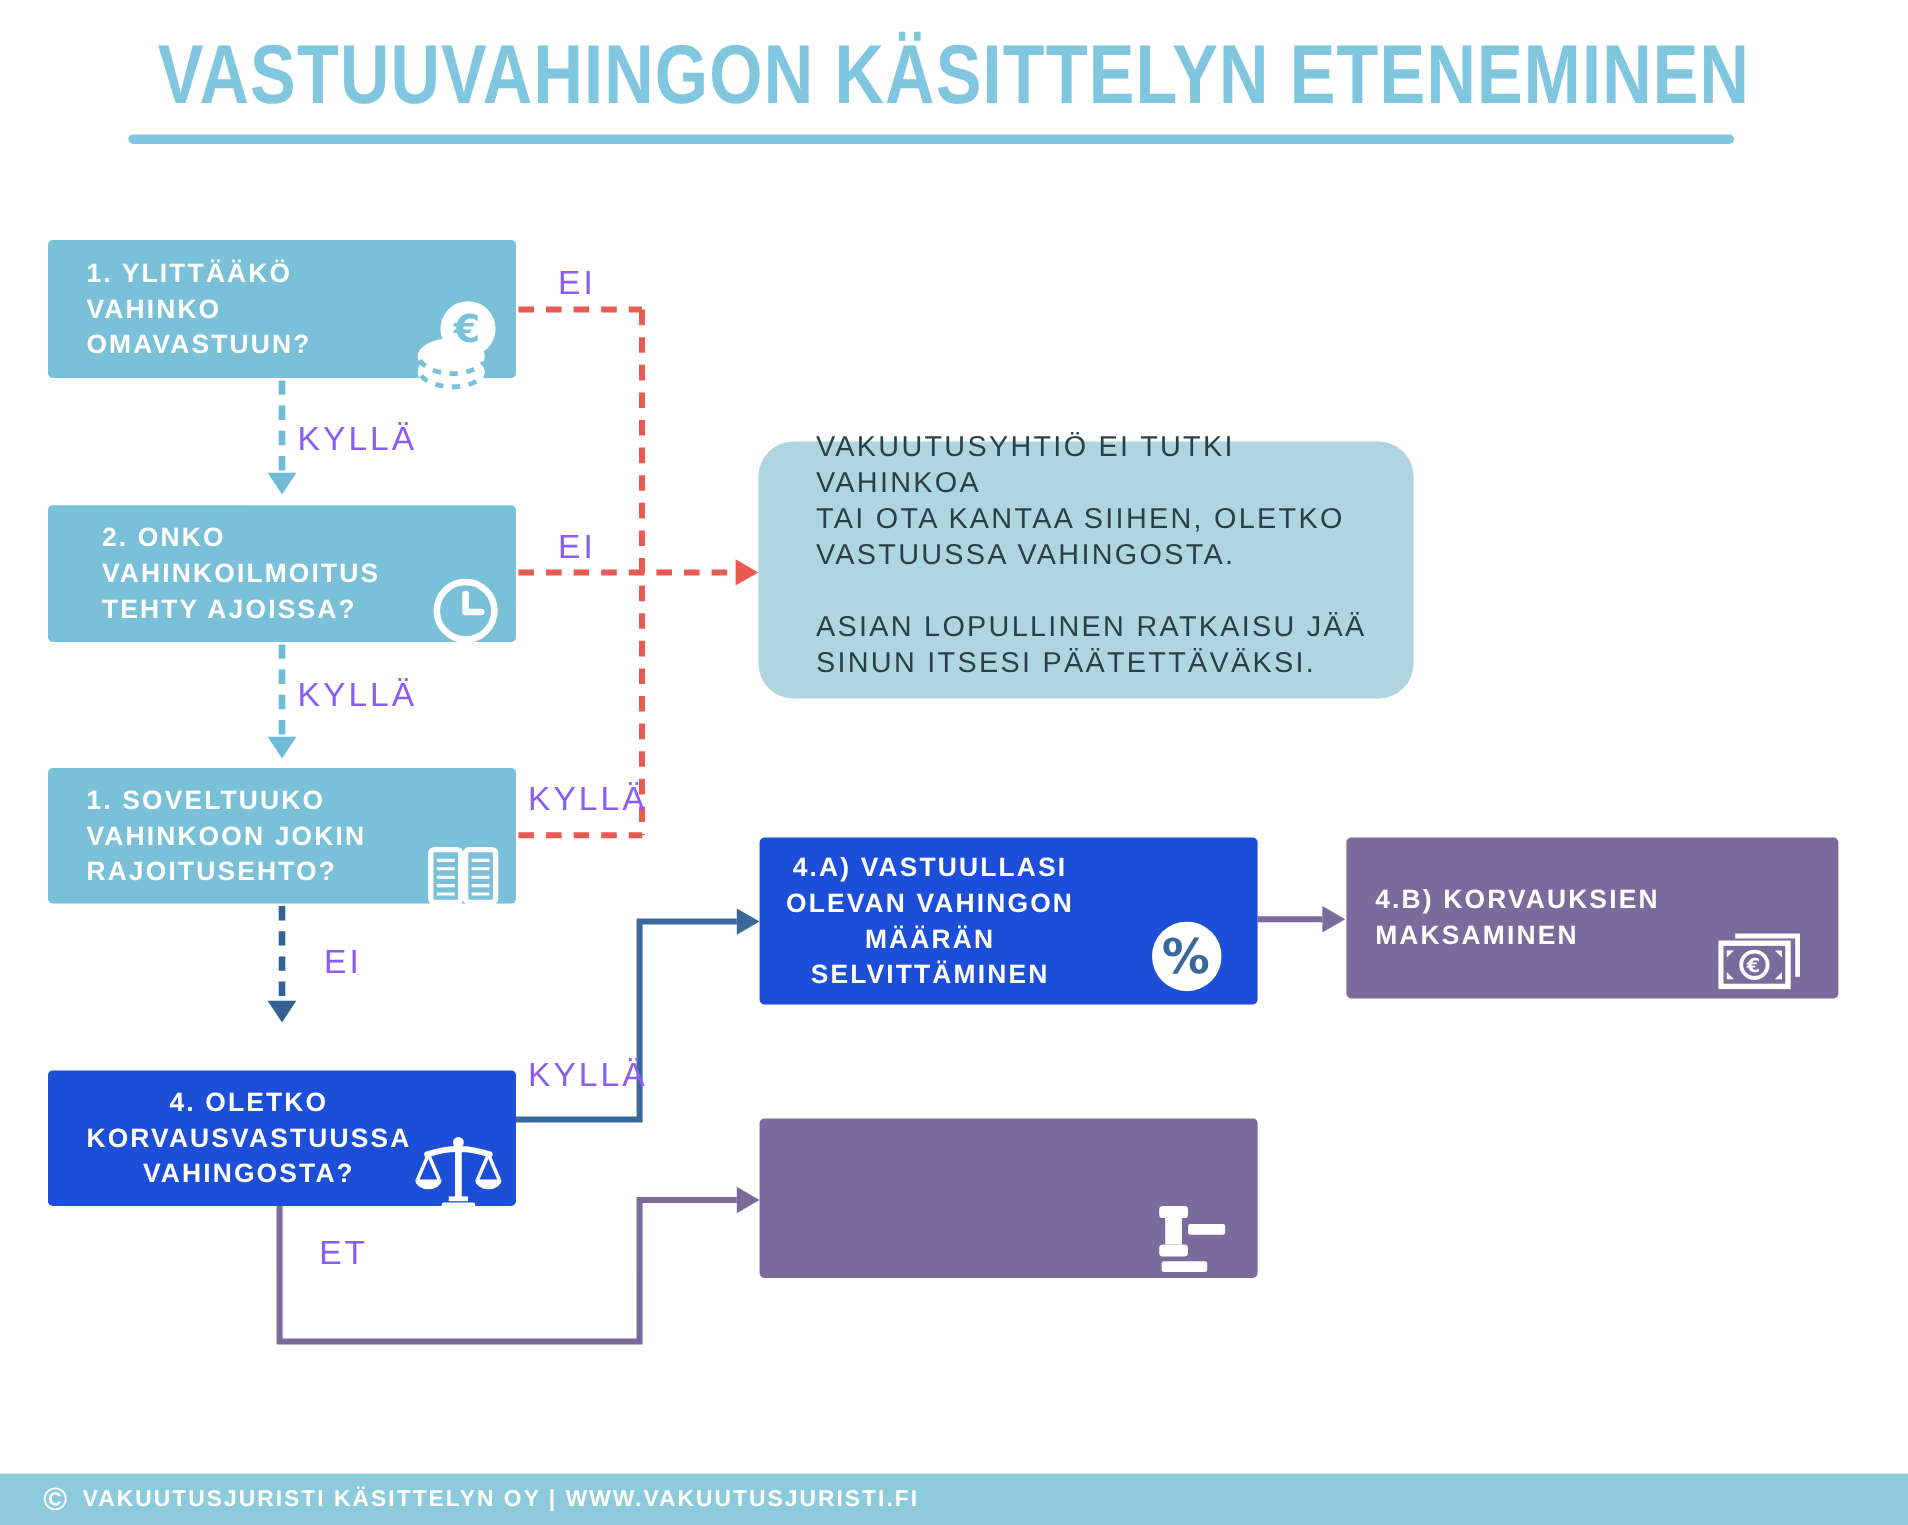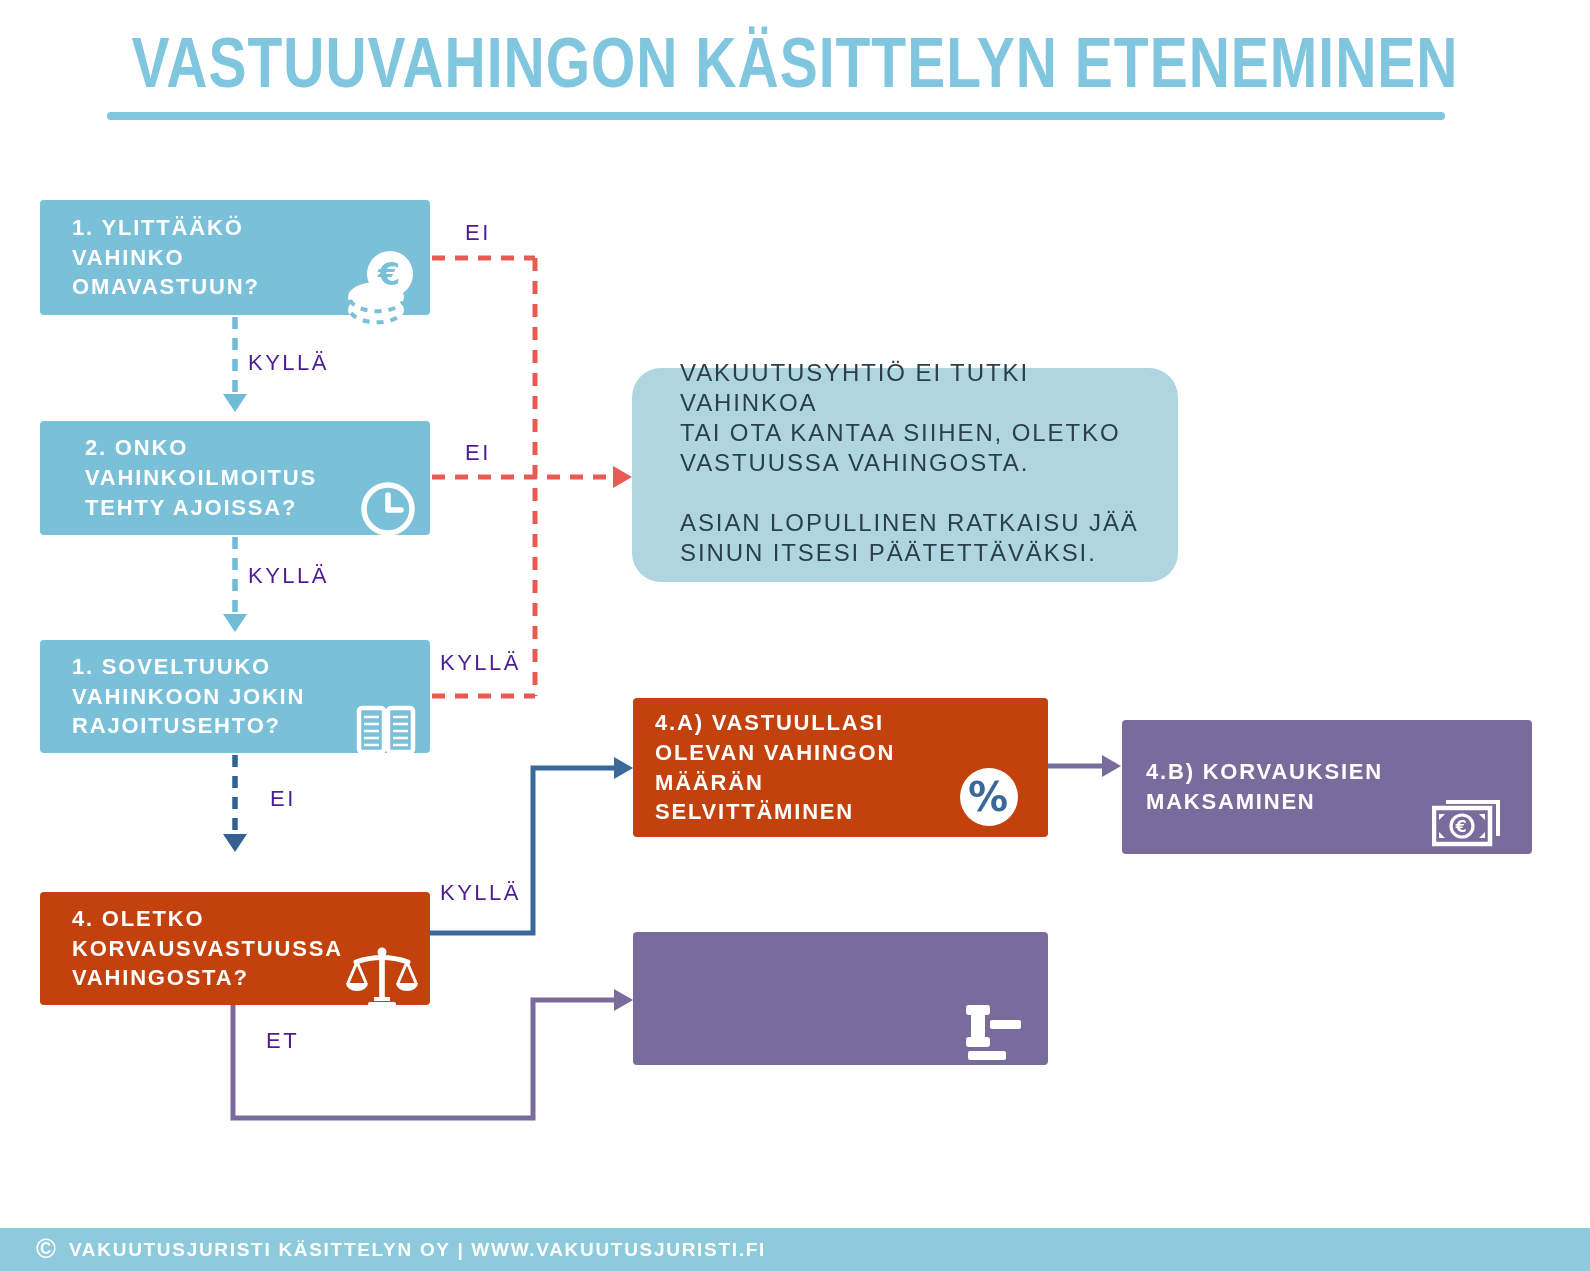--- a/index.html
+++ b/index.html
@@ -17,40 +17,40 @@
     background:#7FC6DE;border-radius:4px;
   }
   .connectors{position:absolute;left:0;top:0;width:1590px;height:1271px;}
   .box{
     position:absolute;border-radius:4px;display:flex;align-items:center;
     color:#ffffff;font-weight:bold;font-size:22px;letter-spacing:1.8px;
     line-height:1.36;white-space:pre-line;
   }
   .box .box-text{display:block;}
   .teal{background:#79C0D8;}
-  .dark{background:#c2410c;}
+  .dark{background:#1d4ed8;text-align:center;}
   .purple{background:#7A6B9D;}
   .box-icon{position:absolute;}
   .infobox{
     position:absolute;left:632px;top:368px;width:546px;height:214px;
     background:#AFD6E0;border-radius:29px;color:#2B3F4A;
     font-size:24px;font-weight:normal;letter-spacing:1.9px;line-height:30px;
     padding:14px 30px 14px 48px;box-sizing:border-box;white-space:pre-line;
     display:flex;align-items:flex-end;
   }
   .edge-label{
-    position:absolute;color:#4c1d95;font-size:22px;letter-spacing:2.5px;
+    position:absolute;color:#8b5cf6;font-size:28px;letter-spacing:2.5px;
     font-weight:normal;white-space:nowrap;
   }
   .box1{left:40px;top:200px;width:390px;height:115px;padding-left:32px;box-sizing:border-box;}
   .box2{left:40px;top:421px;width:390px;height:114px;padding-left:45px;box-sizing:border-box;align-items:center;}
   .box3{left:40px;top:640px;width:390px;height:113px;padding-left:32px;box-sizing:border-box;}
   .box4{left:40px;top:892px;width:390px;height:113px;padding-left:32px;box-sizing:border-box;}
   .box4a{left:633px;top:698px;width:415px;height:139px;padding-left:22px;box-sizing:border-box;}
-  .box4b{left:1122px;top:698px;width:410px;height:134px;padding-left:24px;box-sizing:border-box;margin-top:22px;}
+  .box4b{left:1122px;top:698px;width:410px;height:134px;padding-left:24px;box-sizing:border-box;}
   .box5{left:633px;top:932px;width:415px;height:133px;padding-left:26px;box-sizing:border-box;}
   .footer{
     position:absolute;left:0;top:1228px;width:100%;height:43px;background:#8DCBDC;
     display:flex;align-items:center;gap:13px;padding-left:36px;box-sizing:border-box;
     color:#ffffff;
   }
   .footer .copy{font-size:27px;font-weight:bold;line-height:1;}
   .footer .ftext{font-size:19px;font-weight:bold;letter-spacing:1.7px;}
 </style>
 </head>

